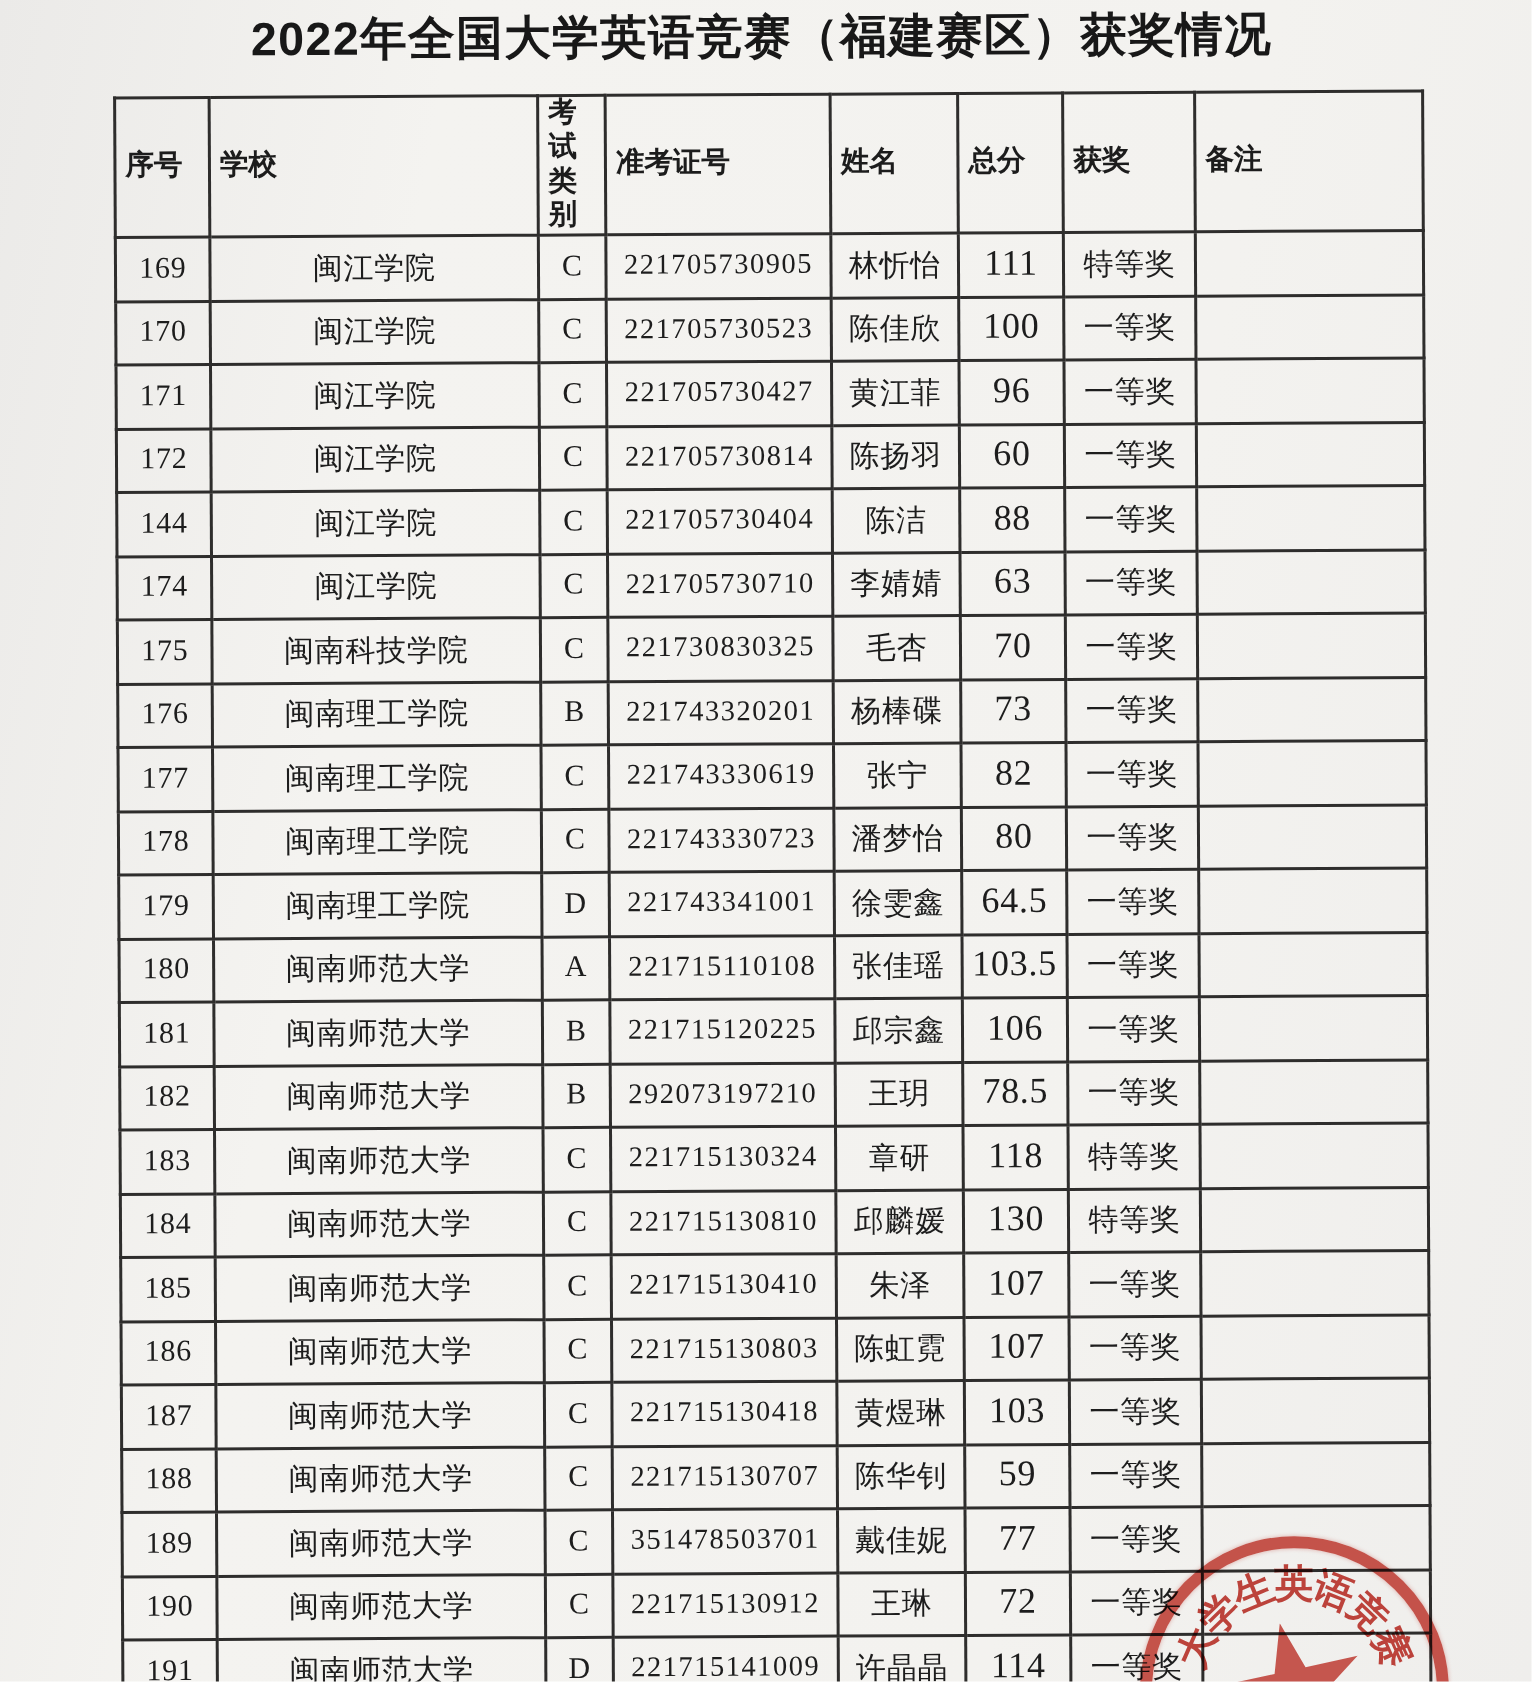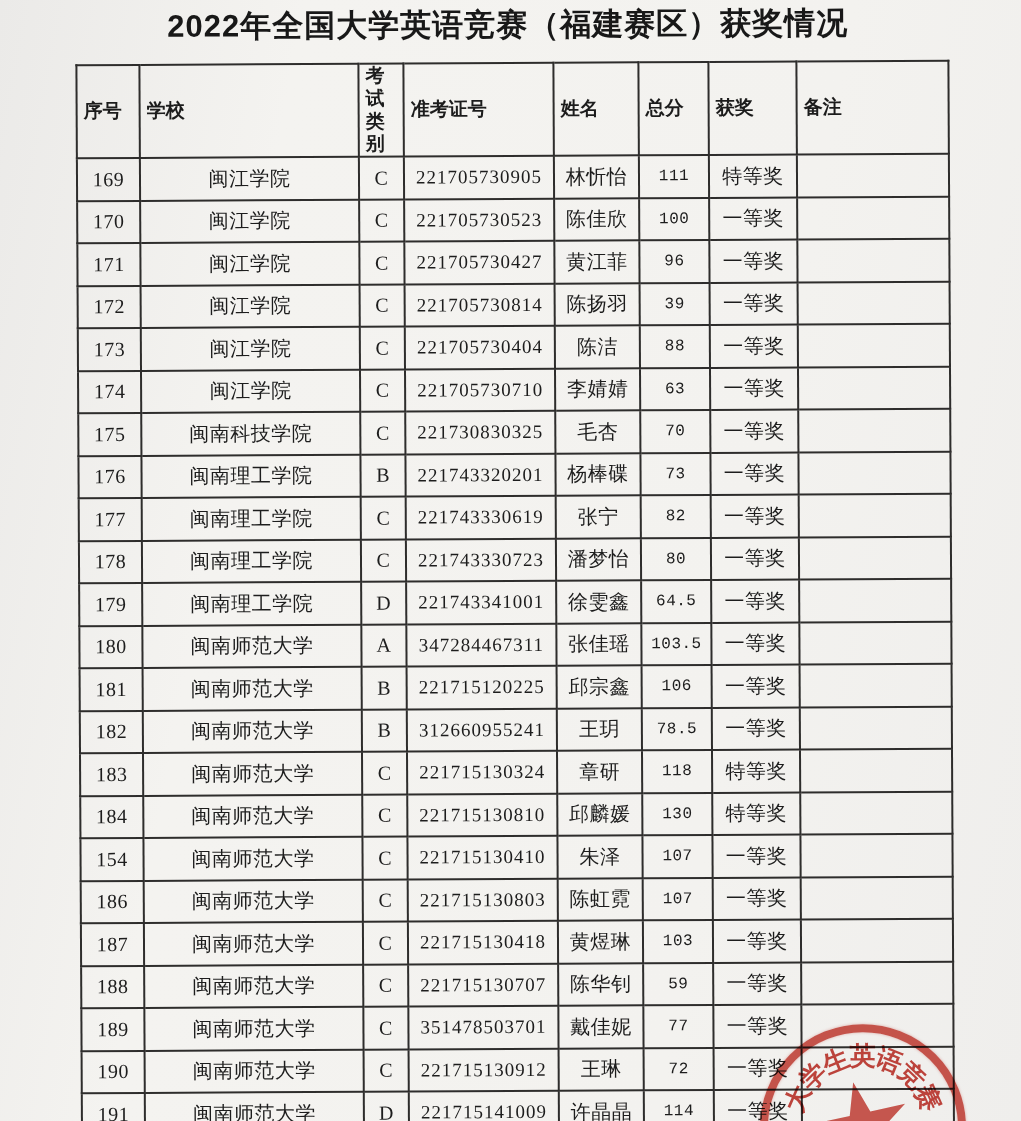--- a/index.html
+++ b/index.html
@@ -59,21 +59,21 @@
   .awards td {
     height: 40.5px;
     font-size: 20px;
     color: #1d1d1d;
     text-align: center;
     vertical-align: middle;
     padding: 0 2px;
     letter-spacing: 0.5px;
   }
   .awards td.c-ticket { font-size: 19px; letter-spacing: 1px; }
-  .awards td.c-score  { font-size: 16px; font-family: Liberation Mono, monospace; }
+  .awards td.c-score  { font-size: 24px; }
   
   .stamp {
     position: absolute;
     left: 757px;
     top: 1026px;
     width: 206px;
     height: 206px;
     mix-blend-mode: multiply;
     pointer-events: none;
   }
@@ -167,27 +167,27 @@
     <td class="c-award">一等奖</td>
     <td class="c-remark"></td>
   </tr>
 
   <tr>
     <td class="c-index">172</td>
     <td class="c-school">闽江学院</td>
     <td class="c-cat">C</td>
     <td class="c-ticket">221705730814</td>
     <td class="c-name">陈扬羽</td>
-    <td class="c-score">39</td>
-    <td class="c-award">一等奖</td>
-    <td class="c-remark"></td>
-  </tr>
-
-  <tr>
-    <td class="c-index">173</td>
+    <td class="c-score">60</td>
+    <td class="c-award">一等奖</td>
+    <td class="c-remark"></td>
+  </tr>
+
+  <tr>
+    <td class="c-index">144</td>
     <td class="c-school">闽江学院</td>
     <td class="c-cat">C</td>
     <td class="c-ticket">221705730404</td>
     <td class="c-name">陈洁</td>
     <td class="c-score">88</td>
     <td class="c-award">一等奖</td>
     <td class="c-remark"></td>
   </tr>
 
   <tr>
@@ -253,21 +253,21 @@
     <td class="c-name">徐雯鑫</td>
     <td class="c-score">64.5</td>
     <td class="c-award">一等奖</td>
     <td class="c-remark"></td>
   </tr>
 
   <tr>
     <td class="c-index">180</td>
     <td class="c-school">闽南师范大学</td>
     <td class="c-cat">A</td>
-    <td class="c-ticket">347284467311</td>
+    <td class="c-ticket">221715110108</td>
     <td class="c-name">张佳瑶</td>
     <td class="c-score">103.5</td>
     <td class="c-award">一等奖</td>
     <td class="c-remark"></td>
   </tr>
 
   <tr>
     <td class="c-index">181</td>
     <td class="c-school">闽南师范大学</td>
     <td class="c-cat">B</td>
@@ -275,21 +275,21 @@
     <td class="c-name">邱宗鑫</td>
     <td class="c-score">106</td>
     <td class="c-award">一等奖</td>
     <td class="c-remark"></td>
   </tr>
 
   <tr>
     <td class="c-index">182</td>
     <td class="c-school">闽南师范大学</td>
     <td class="c-cat">B</td>
-    <td class="c-ticket">312660955241</td>
+    <td class="c-ticket">292073197210</td>
     <td class="c-name">王玥</td>
     <td class="c-score">78.5</td>
     <td class="c-award">一等奖</td>
     <td class="c-remark"></td>
   </tr>
 
   <tr>
     <td class="c-index">183</td>
     <td class="c-school">闽南师范大学</td>
     <td class="c-cat">C</td>
@@ -305,21 +305,21 @@
     <td class="c-school">闽南师范大学</td>
     <td class="c-cat">C</td>
     <td class="c-ticket">221715130810</td>
     <td class="c-name">邱麟媛</td>
     <td class="c-score">130</td>
     <td class="c-award">特等奖</td>
     <td class="c-remark"></td>
   </tr>
 
   <tr>
-    <td class="c-index">154</td>
+    <td class="c-index">185</td>
     <td class="c-school">闽南师范大学</td>
     <td class="c-cat">C</td>
     <td class="c-ticket">221715130410</td>
     <td class="c-name">朱泽</td>
     <td class="c-score">107</td>
     <td class="c-award">一等奖</td>
     <td class="c-remark"></td>
   </tr>
 
   <tr>

